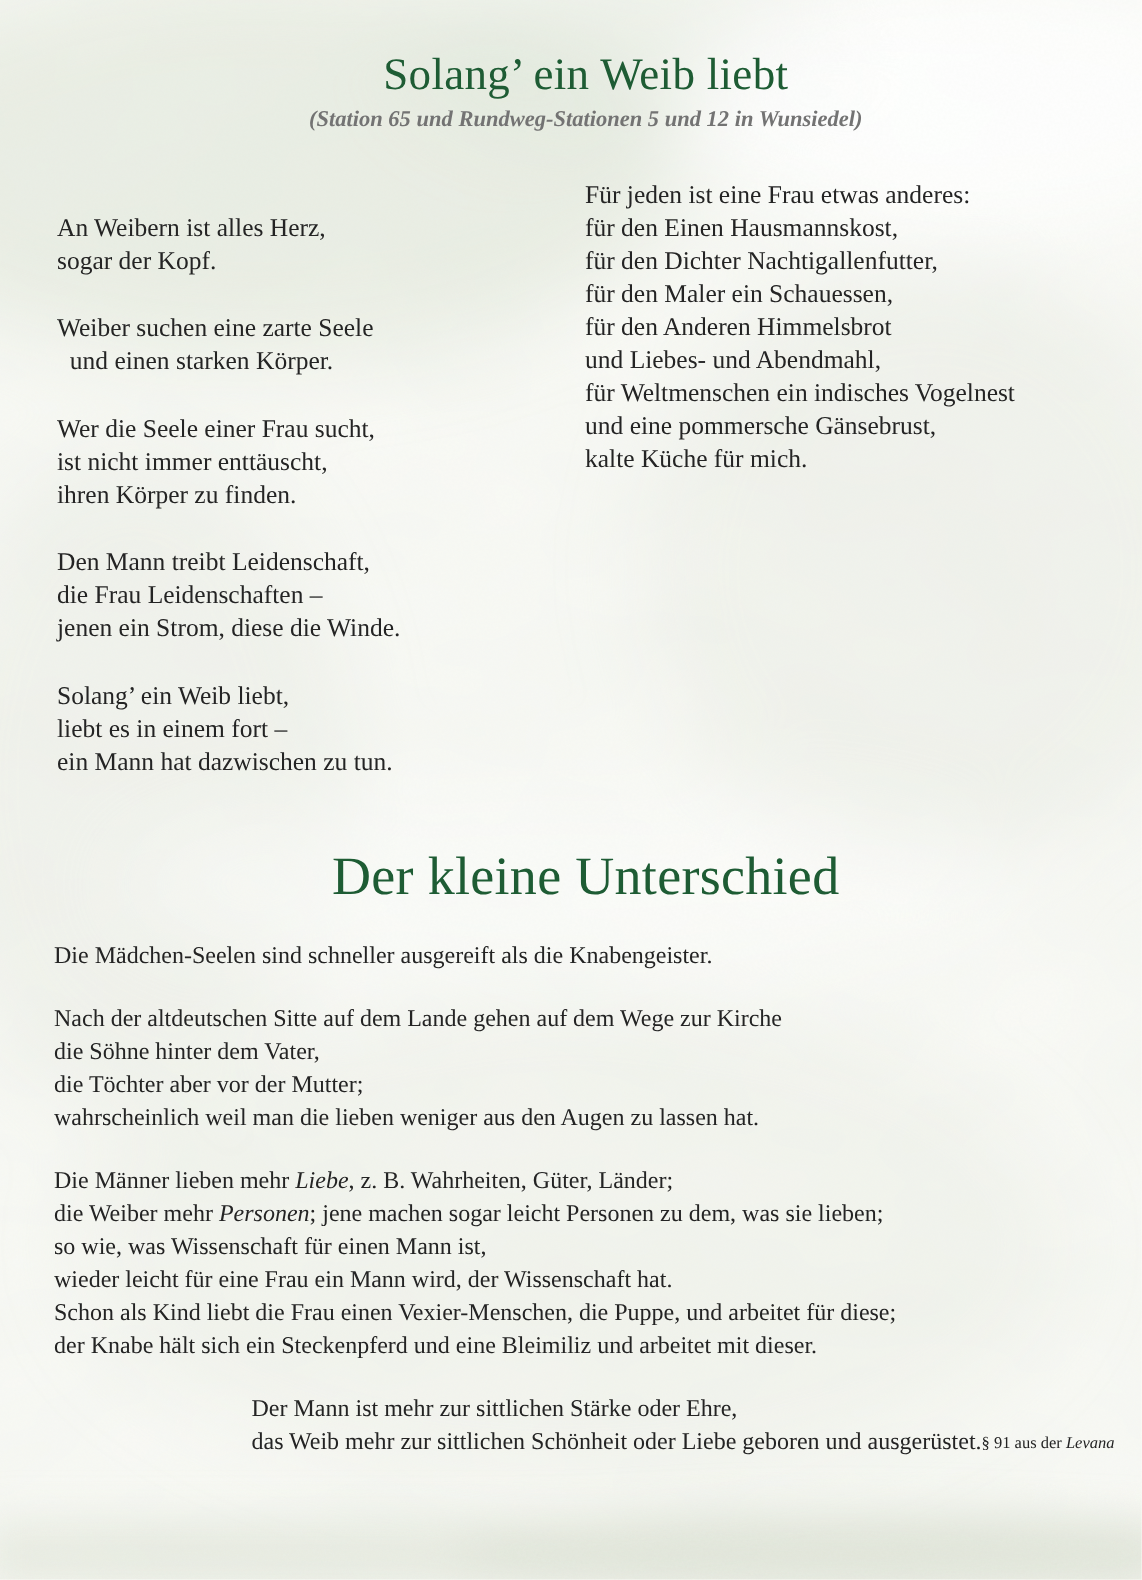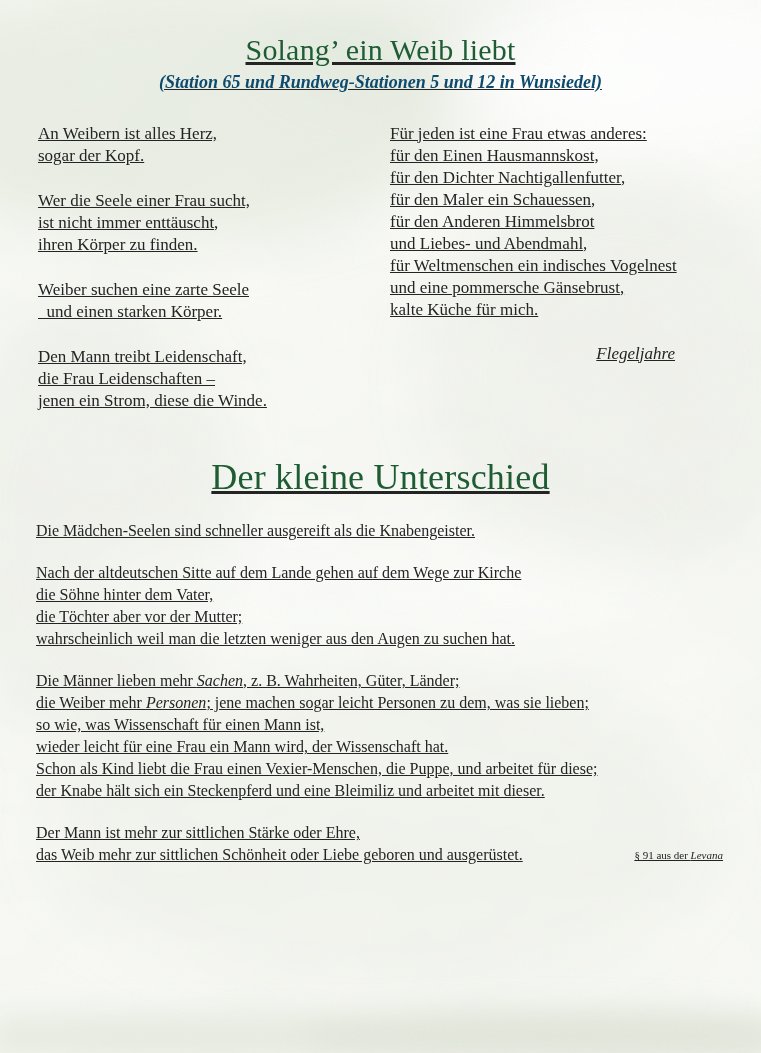--- a/index.html
+++ b/index.html
@@ -14,49 +14,48 @@
   }
   .watermark {
     position: absolute;
     inset: 0;
     z-index: 0;
     pointer-events: none;
   }
   .page {
     position: relative;
     z-index: 1;
-    padding: 34px 36px 0 36px;
+    padding: 34px 16px 0 36px;
     box-sizing: border-box;
     width: 100%;
     height: 100%;
-    text-decoration: underline;
   }
   .poem-title {
     margin: 0;
     text-align: center;
     font-size: 30px;
     line-height: 1.05;
     font-weight: normal;
     color: #1e5c34;
     letter-spacing: 0.2px;
   }
   .poem-subtitle {
     margin: 6px 0 0 0;
     text-align: center;
-    font-size: 18px;
+    font-size: 15px;
     font-style: italic;
     font-weight: bold;
-    color: #0c4a6e;
+    color: #737373;
   }
   .columns {
     display: flex;
     margin-top: 30px;
     padding: 0 2px;
   }
-  .col-left { flex: 0 0 352px; }
+  .col-left { flex: 0 0 352px; margin-top: 22px; }
   .col-right { flex: 1 1 auto; }
   .stanza {
     margin: 0 0 23px 0;
     font-size: 17px;
     line-height: 22px;
     white-space: pre-line;
   }
   .attribution-right {
     text-align: right;
     padding-right: 48px;
@@ -72,21 +71,21 @@
   }
   .para {
     margin: 0 0 20px 0;
     font-size: 16px;
     line-height: 22px;
     white-space: pre-line;
   }
   .italic { font-style: italic; }
   .closing-row {
     display: flex;
-    justify-content: space-between;
+    justify-content: flex-end;
     align-items: flex-end;
   }
   .closing-row .para { margin-bottom: 0; flex: 0 1 auto; }
   .closing-attr {
     font-size: 11px;
     line-height: 22px;
     white-space: nowrap;
     padding-right: 2px;
   }
 </style>
@@ -138,53 +137,55 @@
 
 <div class="page">
 
   <h1 class="poem-title">Solang’ ein Weib liebt</h1>
   <p class="poem-subtitle">(Station 65 und Rundweg-Stationen 5 und 12 in Wunsiedel)</p>
 
   <div class="columns">
     <div class="col-left">
       <p class="stanza">An Weibern ist alles Herz,
 sogar der Kopf.</p>
+      <p class="stanza">Weiber suchen eine zarte Seele
+ und einen starken Körper.</p>
       <p class="stanza">Wer die Seele einer Frau sucht,
 ist nicht immer enttäuscht,
 ihren Körper zu finden.</p>
-      <p class="stanza">Weiber suchen eine zarte Seele
- und einen starken Körper.</p>
       <p class="stanza">Den Mann treibt Leidenschaft,
 die Frau Leidenschaften –
 jenen ein Strom, diese die Winde.</p>
+      <p class="stanza">Solang’ ein Weib liebt,
+liebt es in einem fort –
+ein Mann hat dazwischen zu tun.</p>
     </div>
     <div class="col-right">
       <p class="stanza">Für jeden ist eine Frau etwas anderes:
 für den Einen Hausmannskost,
 für den Dichter Nachtigallenfutter,
 für den Maler ein Schauessen,
 für den Anderen Himmelsbrot
 und Liebes- und Abendmahl,
 für Weltmenschen ein indisches Vogelnest
 und eine pommersche Gänsebrust,
 kalte Küche für mich.</p>
-      <div class="attribution-right">Flegeljahre</div>
     </div>
   </div>
 
   <div class="section2">
     <h2 class="poem-title">Der kleine Unterschied</h2>
 
     <div class="prose">
       <p class="para">Die Mädchen-Seelen sind schneller ausgereift als die Knabengeister.</p>
       <p class="para">Nach der altdeutschen Sitte auf dem Lande gehen auf dem Wege zur Kirche
 die Söhne hinter dem Vater,
 die Töchter aber vor der Mutter;
-wahrscheinlich weil man die letzten weniger aus den Augen zu suchen hat.</p>
-      <p class="para"><span>Die Männer lieben mehr </span><span class="italic">Sachen</span><span>, z. B. Wahrheiten, Güter, Länder;
+wahrscheinlich weil man die lieben weniger aus den Augen zu lassen hat.</p>
+      <p class="para"><span>Die Männer lieben mehr </span><span class="italic">Liebe</span><span>, z. B. Wahrheiten, Güter, Länder;
 die Weiber mehr </span><span class="italic">Personen</span><span>; jene machen sogar leicht Personen zu dem, was sie lieben;
 so wie, was Wissenschaft für einen Mann ist,
 wieder leicht für eine Frau ein Mann wird, der Wissenschaft hat.
 Schon als Kind liebt die Frau einen Vexier-Menschen, die Puppe, und arbeitet für diese;
 der Knabe hält sich ein Steckenpferd und eine Bleimiliz und arbeitet mit dieser.</span></p>
       <div class="closing-row">
         <p class="para">Der Mann ist mehr zur sittlichen Stärke oder Ehre,
 das Weib mehr zur sittlichen Schönheit oder Liebe geboren und ausgerüstet.</p>
         <div class="closing-attr"><span>§ 91 aus der </span><span class="italic">Levana</span></div>
       </div>

